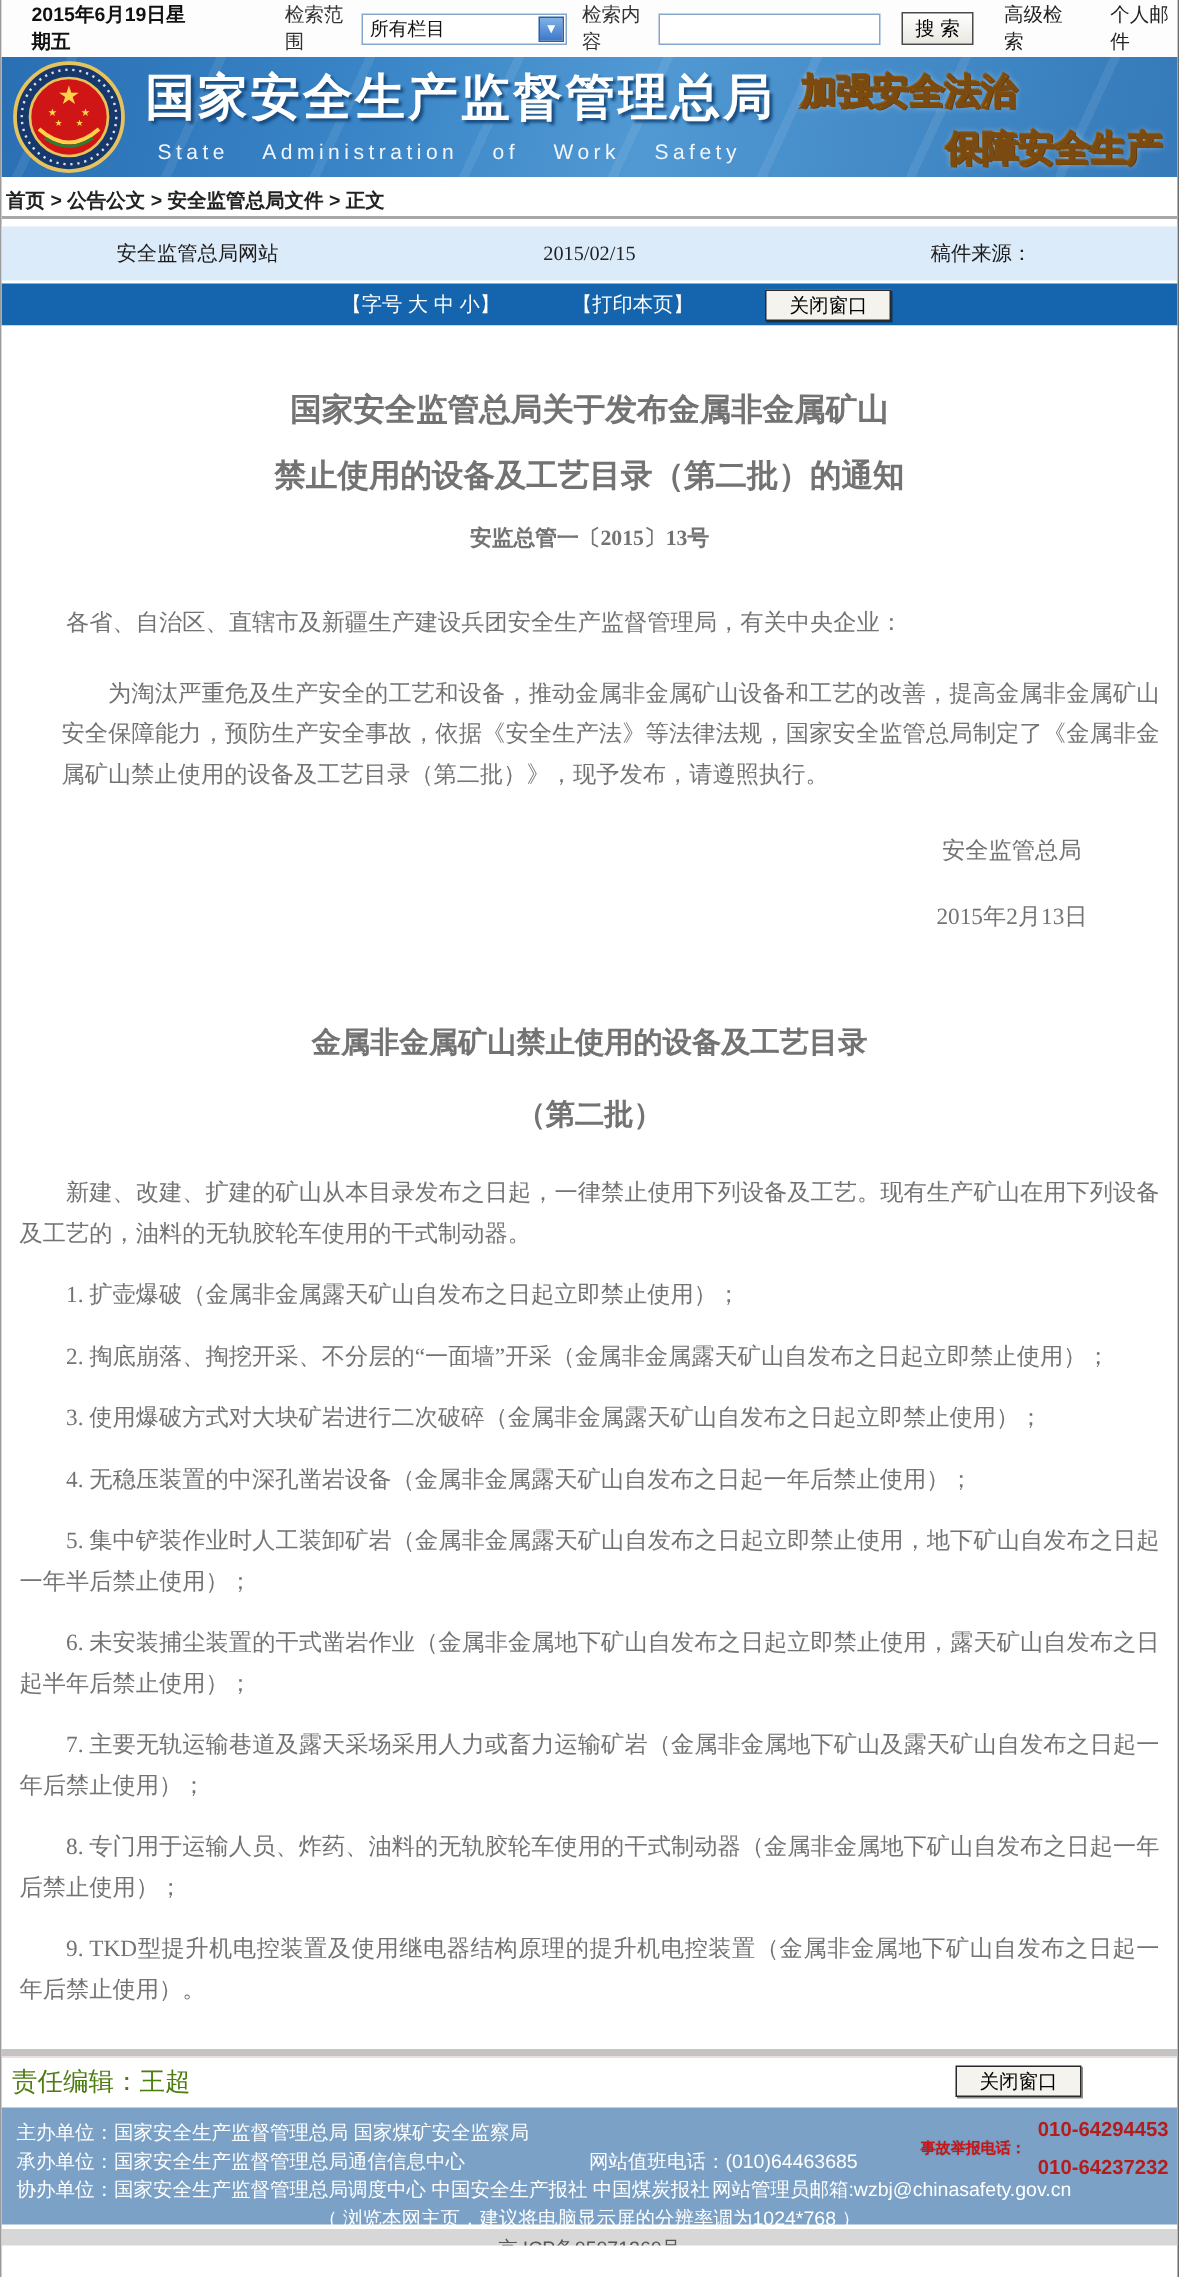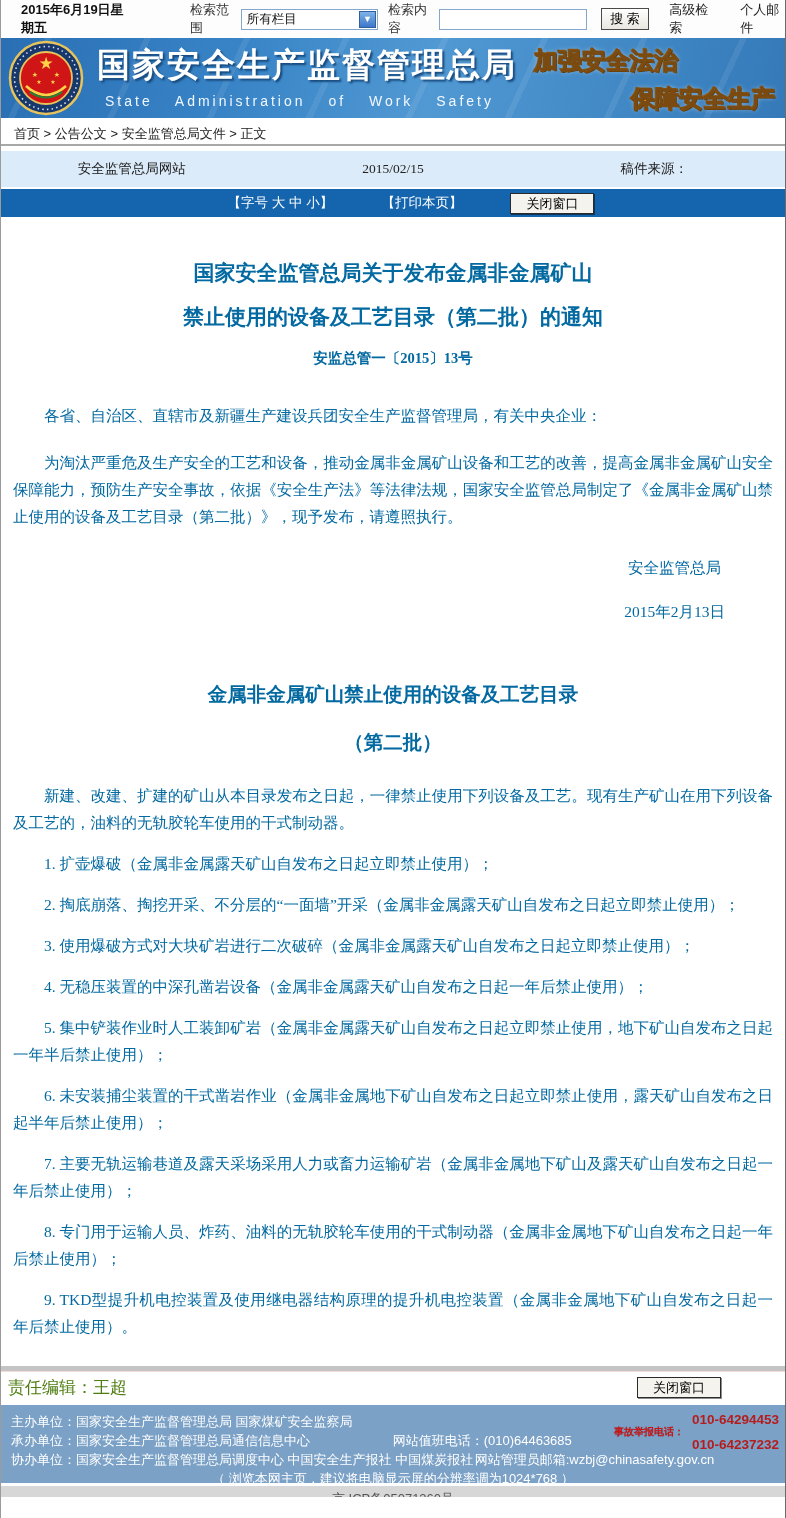--- a/index.html
+++ b/index.html
@@ -36,42 +36,42 @@
   .org-block { position: absolute; left: 96px; top: 5px; z-index: 2; }
   .org-cn { font-size: 33px; font-weight: bold; color: #fff; letter-spacing: 2px; text-shadow: 2px 2px 2px #174a7d; font-family: "Liberation Sans", sans-serif; }
   .org-en { margin-top: 5px; font-size: 14px; color: #f2f7ff; letter-spacing: 3px; word-spacing: 16px; padding-left: 8px; }
   .slogan1 { position: absolute; left: 533px; top: 7px; z-index: 2; }
   .slogan2 { position: absolute; left: 630px; top: 45px; z-index: 2; }
   .slogan1, .slogan2 { font-size: 24px; font-weight: bold; color: #ffaa1c;
     -webkit-text-stroke: 1px #7a4a10;
     text-shadow: 1px 1px 0 #5c3808, -1px -1px 0 #8a5a14, 0 0 5px rgba(255,255,255,.55); }
 
   
-  .breadcrumb { padding: 7px 0 0 13px; font-size: 13px; color: #222; height: 26px; }
+  .breadcrumb { padding: 7px 0 0 3px; font-size: 13px; color: #222; height: 26px; font-weight: bold; }
   .crumb { cursor: pointer; }
   .sep { color: #222; }
   .rule { height: 2px; background: #a8a8a8; }
 
   
   .infobar { margin-top: 5px; height: 36px; background: #dcebf9; display: grid; grid-template-columns: 1fr 1fr 1fr; align-items: center; font-size: 13.5px; color: #1b1b1b; }
   .infobar .cell { text-align: center; }
   .info-date { font-family: "Liberation Serif", serif; color:#222; }
 
   
   .toolbar { margin-top: 2px; height: 28px; background: #1464ae; display: flex; align-items: center; justify-content: center; gap: 48px; color: #fff; font-size: 13.5px; padding-left: 36px; }
   .toolbar .tool { cursor: pointer; }
   .btn-classic { width: 84px; height: 21px; background: linear-gradient(#fbfaf7,#ececе6); background-color:#f4f3ee; border: 1px solid #2a2a2a; box-shadow: 1px 1px 0 rgba(0,0,0,.45); font-size: 13px; color: #000; text-align: center; line-height: 19px; cursor: pointer; }
 
   
-  .article { padding: 34px 12px 26px 12px; font-family: "Liberation Serif", "DejaVu Serif", serif; font-size: 15.5px; color: #0369a1; background:#fff; }
+  .article { padding: 34px 12px 26px 12px; font-family: "Liberation Serif", "DejaVu Serif", serif; font-size: 15.5px; color: #737373; background:#fff; }
   .art-title { text-align: center; font-weight: bold; font-size: 21px; line-height: 44px; }
   .doc-num { text-align: center; font-size: 14.5px; margin-top: 10px; font-weight: bold; }
   .doc-p { line-height: 27px; text-indent: 2em; text-align: justify; }
   .salutation { margin-top: 34px; }
-  .intro { margin-top: 20px; }
+  .intro { margin-top: 20px; margin-left: 28px; }
   .sign-name { text-align: right; padding-right: 52px; margin-top: 24px; line-height: 27px; }
   .sign-date { text-align: right; padding-right: 48px; margin-top: 17px; line-height: 27px; }
   .catalog-title { text-align: center; font-weight: bold; font-size: 19.5px; margin-top: 56px; }
   .catalog-sub { text-align: center; font-weight: bold; font-size: 19.5px; margin-top: 21px; }
   .catalog-intro { margin-top: 26px; }
   #catalog-items .item { margin-top: 14px; }
 
   
   .related-bar { height: 5px; background: #c4c4c4; }
   .related-box { border: 1px solid #e2e2e2; border-top: none; padding: 5px 0 5px 34px; }

